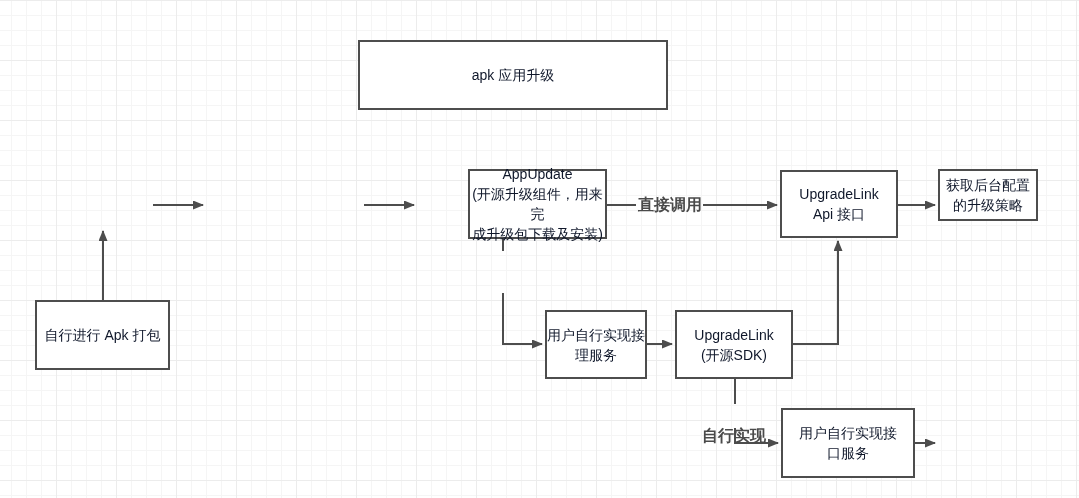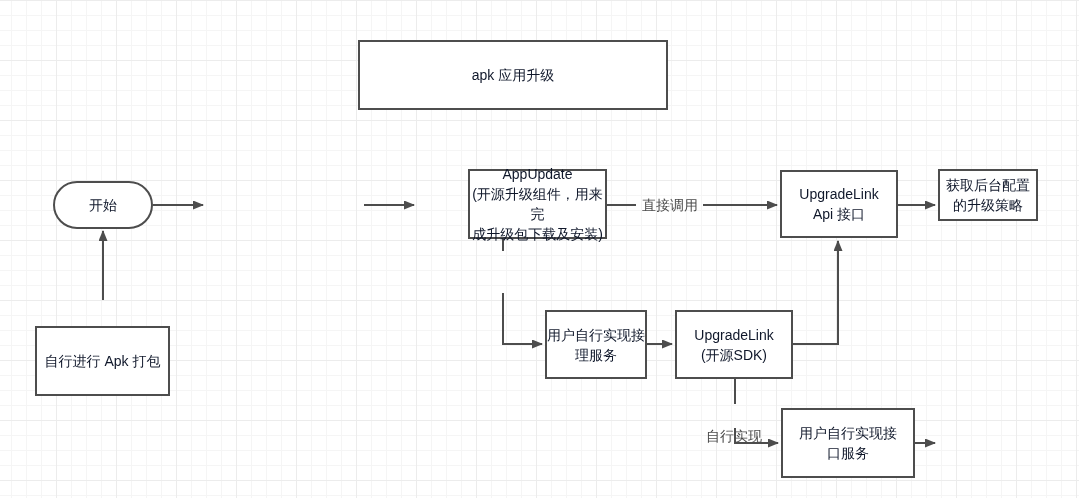--- a/index.html
+++ b/index.html
@@ -29,23 +29,24 @@
     align-items:center;
     justify-content:center;
     text-align:center;
     white-space:pre-line;
   }
   .node.oval{border-radius:24px;}
   .edge-label{
     position:absolute;
     transform:translate(-50%,-50%);
     color:#4a4a4a;
-    font-size:14px;
+    font-size:16px;
     line-height:18px;
     white-space:pre-line;
+    font-weight:bold;
   }
   #connectors{position:absolute;left:0;top:0;width:1079px;height:498px;}
 </style>
 </head>
 <body>
 
 <div id="canvas">
 
   <svg id="connectors" viewBox="0 0 1079 498" xmlns="http://www.w3.org/2000/svg">
     <defs>
@@ -75,23 +76,22 @@
 
       <path d="M735,379 L735,404"></path>
       <path d="M735,428 L735,443 L778,443" marker-end="url(#arrow)"></path>
 
       <path d="M898,443 L935,443" marker-end="url(#arrow)"></path>
     </g>
   </svg>
 
   <div class="node" style="left:358px;top:40px;width:310px;height:70px;">apk 应用升级</div>
 
-  <div class="node oval" style="left:53px;top:181px;width:100px;height:48px;">开始</div>
 
-  <div class="node" style="left:35px;top:300px;width:135px;height:70px;margin-top:26px;">自行进行 Apk 打包</div>
+  <div class="node" style="left:35px;top:300px;width:135px;height:70px;">自行进行 Apk 打包</div>
 
 
   <div class="node" style="left:440px;top:169px;width:139px;height:70px;margin-left:28px;">AppUpdate
 (开源升级组件，用来完
 成升级包下载及安装)</div>
 
   <div class="node" style="left:780px;top:170px;width:118px;height:68px;">UpgradeLink
 Api 接口</div>
 
   <div class="node" style="left:938px;top:169px;width:100px;height:52px;">获取后台配置

